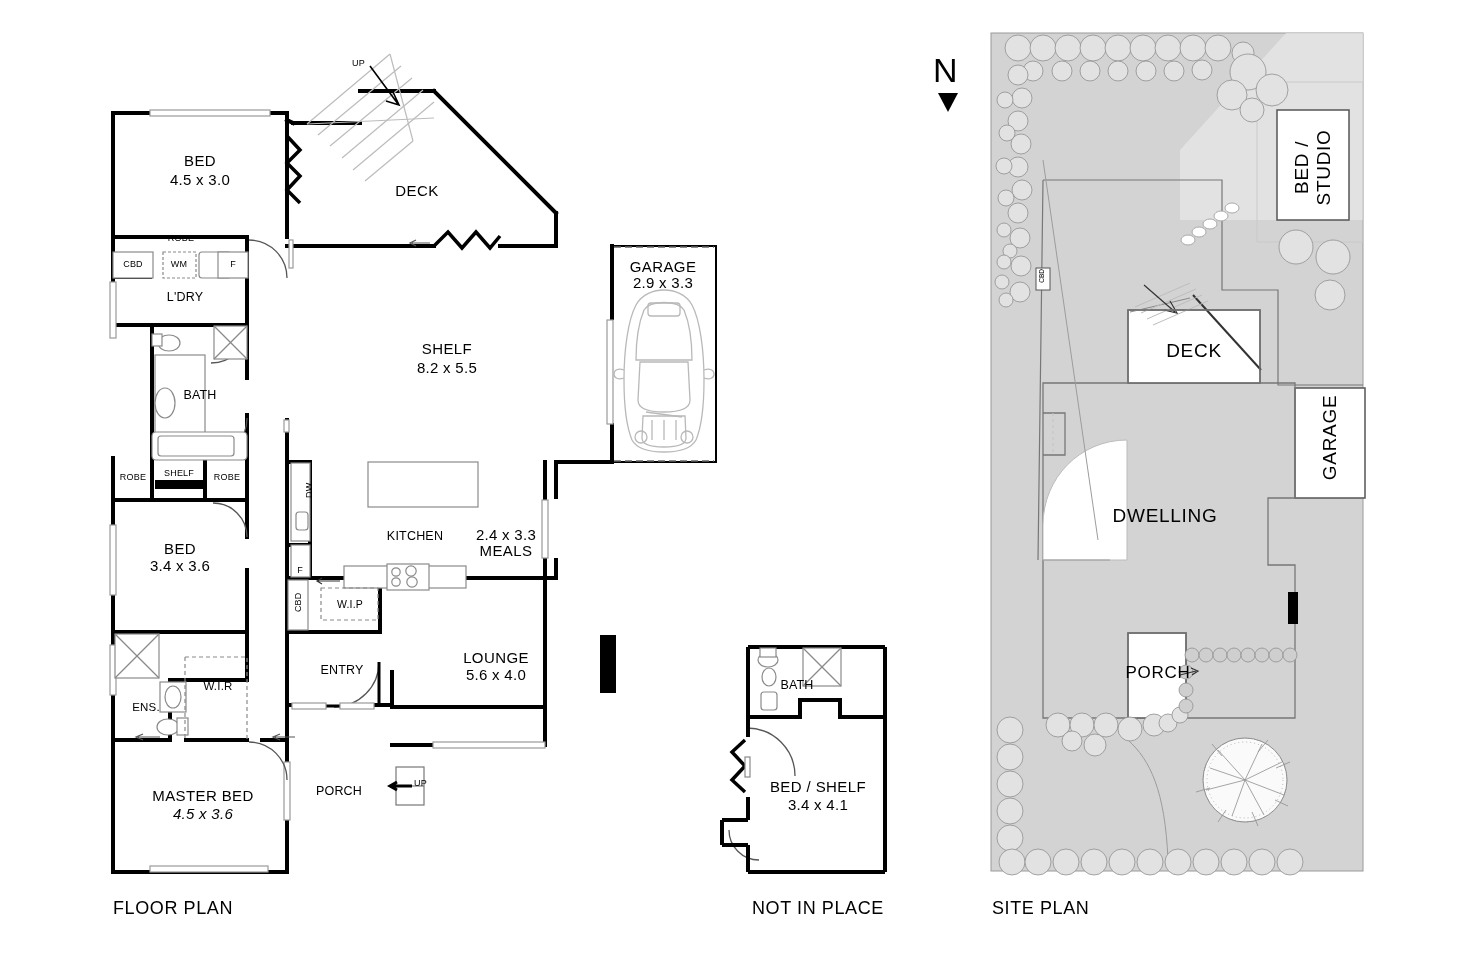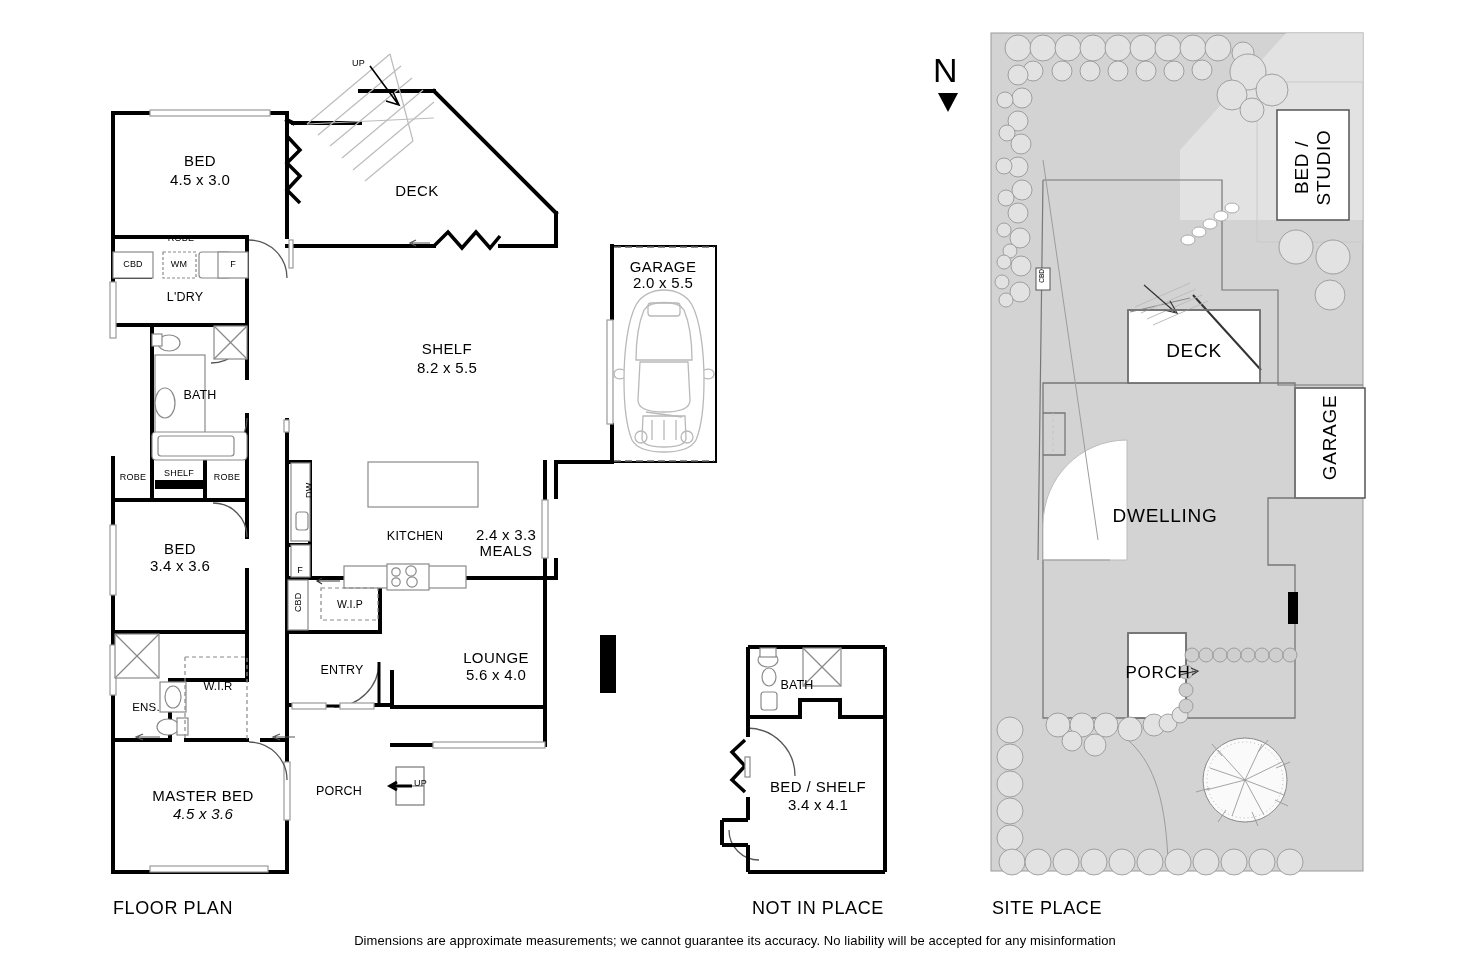--- a/index.html
+++ b/index.html
@@ -457,21 +457,21 @@
 
   <div class="lbl room-name ctrx" style="left:200px; top:152px;">BED</div>
   <div class="lbl room-dim ctrx" style="left:200px; top:171px;">4.5 x 3.0</div>
 
   <div class="lbl room-name ctrx" style="left:417px; top:182px;">DECK</div>
 
   <div class="lbl room-name ctrx" style="left:447px; top:340px;">SHELF</div>
   <div class="lbl room-dim ctrx" style="left:447px; top:359px;">8.2 x 5.5</div>
 
   <div class="lbl room-name ctrx" style="left:663px; top:258px;">GARAGE</div>
-  <div class="lbl room-dim ctrx" style="left:663px; top:274px;">2.0 x 5.5</div>
+  <div class="lbl room-dim ctrx" style="left:663px; top:274px;">2.9 x 3.3</div>
 
   <div class="lbl room-name ctrx" style="left:506px; top:510px;margin-top:32px;">MEALS</div>
   <div class="lbl room-dim ctrx" style="left:506px; top:526px;">2.4 x 3.3</div>
 
   <div class="lbl small-lbl ctrx" style="left:415px; top:529px; font-size:12.5px;">KITCHEN</div>
 
   <div class="lbl room-name ctrx" style="left:496px; top:649px;">LOUNGE</div>
   <div class="lbl room-dim ctrx" style="left:496px; top:666px;">5.6 x 4.0</div>
 
   <div class="lbl room-name ctrx" style="left:180px; top:540px;">BED</div>
@@ -512,17 +512,16 @@
   <div class="lbl north-n" style="left:933px; top:50px;">N</div>
   <div class="lbl site-name rot90" style="left:1272px; top:145px; width:82px; text-align:center; font-size:19px;">BED /<br>STUDIO</div>
   <div class="lbl site-name ctrx" style="left:1194px; top:340px;">DECK</div>
   <div class="lbl site-name rot90" style="left:1296px; top:435px; width:68px; text-align:center;">GARAGE</div>
   <div class="lbl site-name ctrx" style="left:1165px; top:505px;">DWELLING</div>
   <div class="lbl site-name ctrx" style="left:1158px; top:663px; font-size:17px;">PORCH</div>
   <div class="lbl rot90" style="left:1030px; top:272px; width:24px; font-size:6.5px; text-align:center;">CBD</div>
 
   <div class="lbl section-ttl" style="left:113px; top:898px;">FLOOR PLAN</div>
   <div class="lbl section-ttl" style="left:752px; top:898px;">NOT IN PLACE</div>
-  <div class="lbl section-ttl" style="left:992px; top:898px;">SITE PLACE</div>
-
-  <div class="lbl disclaimer ctrx" style="left:735px; top:933px;">Dimensions are approximate measurements; we cannot guarantee its accuracy. No liability will be accepted for any misinformation</div>
+  <div class="lbl section-ttl" style="left:992px; top:898px;">SITE PLAN</div>
+
 
 </div>
 
 </body></html>

